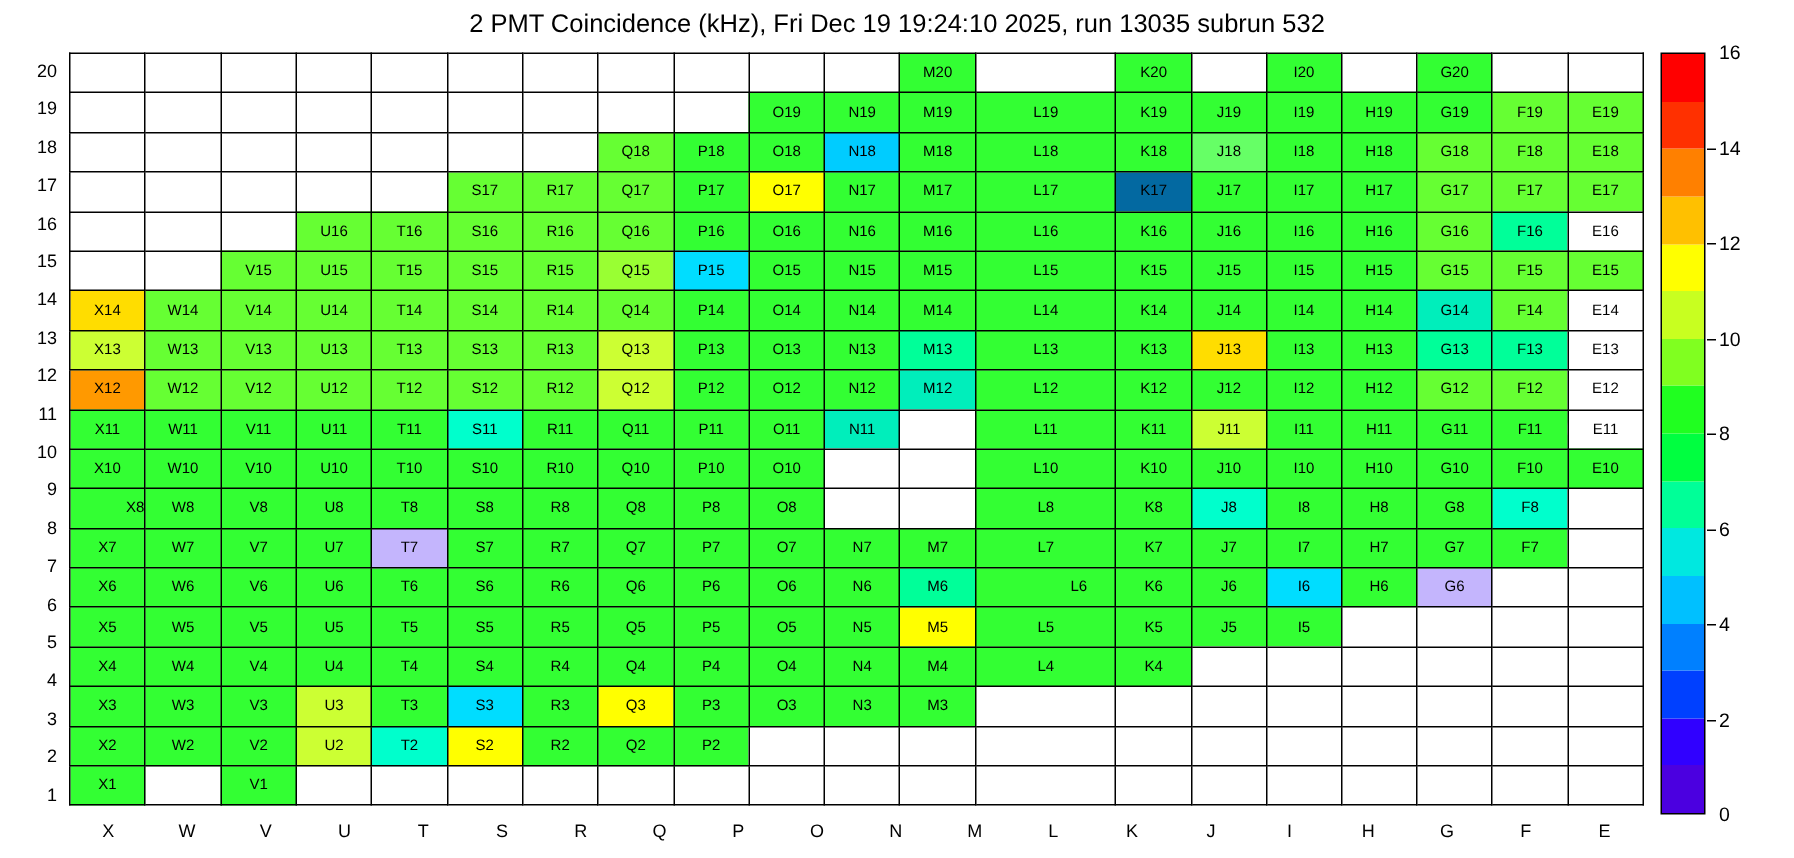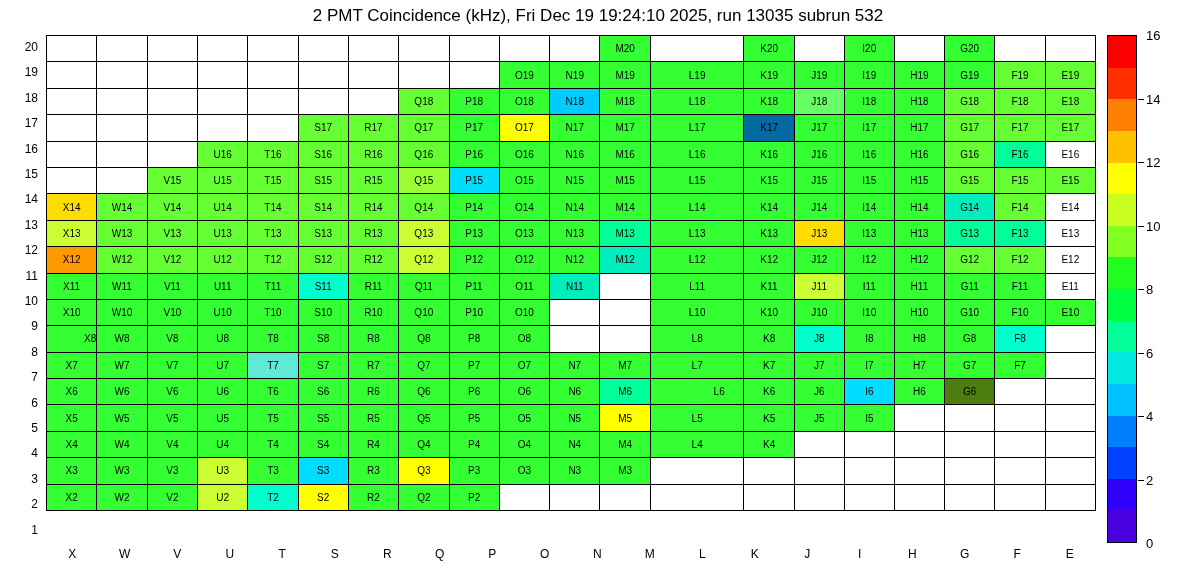--- a/index.html
+++ b/index.html
@@ -419,21 +419,21 @@
             <td style="background: rgb(51, 255, 51);">H8</td>
             <td style="background: rgb(51, 255, 51);">G8</td>
             <td style="background: rgb(0, 255, 204);">F8</td>
             <td class="empty-cell" style="background: rgb(255, 255, 255);"></td>
           </tr>
           <tr>
             <td style="background: rgb(51, 255, 51);">X7</td>
             <td style="background: rgb(51, 255, 51);">W7</td>
             <td style="background: rgb(51, 255, 51);">V7</td>
             <td style="background: rgb(51, 255, 51);">U7</td>
-            <td style="background: #5eead4;">T7</td>
+            <td style="background: #c4b5fd;">T7</td>
             <td style="background: rgb(51, 255, 51);">S7</td>
             <td style="background: rgb(51, 255, 51);">R7</td>
             <td style="background: rgb(51, 255, 51);">Q7</td>
             <td style="background: rgb(51, 255, 51);">P7</td>
             <td style="background: rgb(51, 255, 51);">O7</td>
             <td style="background: rgb(51, 255, 51);">N7</td>
             <td style="background: rgb(51, 255, 51);">M7</td>
             <td style="background: rgb(51, 255, 51);">L7</td>
             <td style="background: rgb(51, 255, 51);">K7</td>
             <td style="background: rgb(51, 255, 51);">J7</td>
@@ -454,21 +454,21 @@
             <td style="background: rgb(51, 255, 51);">Q6</td>
             <td style="background: rgb(51, 255, 51);">P6</td>
             <td style="background: rgb(51, 255, 51);">O6</td>
             <td style="background: rgb(51, 255, 51);">N6</td>
             <td style="background: rgb(0, 255, 153);">M6</td>
             <td style="background: rgb(51, 255, 51); padding-left: 44px;">L6</td>
             <td style="background: rgb(51, 255, 51);">K6</td>
             <td style="background: rgb(51, 255, 51);">J6</td>
             <td style="background: rgb(0, 221, 255);">I6</td>
             <td style="background: rgb(51, 255, 51);">H6</td>
-            <td style="background: #4d7c0f; text-align: center;">G6</td>
+            <td style="background: #c4b5fd; text-align: center;">G6</td>
             <td class="empty-cell" style="background: rgb(255, 255, 255);"></td>
             <td class="empty-cell" style="background: rgb(255, 255, 255);"></td>
           </tr>
           <tr>
             <td style="background: rgb(51, 255, 51);">X5</td>
             <td style="background: rgb(51, 255, 51);">W5</td>
             <td style="background: rgb(51, 255, 51);">V5</td>
             <td style="background: rgb(51, 255, 51);">U5</td>
             <td style="background: rgb(51, 255, 51);">T5</td>
             <td style="background: rgb(51, 255, 51);">S5</td>
@@ -534,20 +534,42 @@
           <tr>
             <td style="background: rgb(51, 255, 51);">X2</td>
             <td style="background: rgb(51, 255, 51);">W2</td>
             <td style="background: rgb(51, 255, 51);">V2</td>
             <td style="background: rgb(204, 255, 51);">U2</td>
             <td style="background: rgb(0, 255, 204);">T2</td>
             <td style="background: rgb(255, 255, 0);">S2</td>
             <td style="background: rgb(51, 255, 51);">R2</td>
             <td style="background: rgb(51, 255, 51);">Q2</td>
             <td style="background: rgb(51, 255, 51);">P2</td>
+            <td class="empty-cell" style="background: rgb(255, 255, 255);"></td>
+            <td class="empty-cell" style="background: rgb(255, 255, 255);"></td>
+            <td class="empty-cell" style="background: rgb(255, 255, 255);"></td>
+            <td class="empty-cell" style="background: rgb(255, 255, 255);"></td>
+            <td class="empty-cell" style="background: rgb(255, 255, 255);"></td>
+            <td class="empty-cell" style="background: rgb(255, 255, 255);"></td>
+            <td class="empty-cell" style="background: rgb(255, 255, 255);"></td>
+            <td class="empty-cell" style="background: rgb(255, 255, 255);"></td>
+            <td class="empty-cell" style="background: rgb(255, 255, 255);"></td>
+            <td class="empty-cell" style="background: rgb(255, 255, 255);"></td>
+            <td class="empty-cell" style="background: rgb(255, 255, 255);"></td>
+          </tr>
+          <tr>
+            <td style="background: rgb(51, 255, 51);">X1</td>
+            <td class="empty-cell" style="background: rgb(255, 255, 255);"></td>
+            <td style="background: rgb(51, 255, 51);">V1</td>
+            <td class="empty-cell" style="background: rgb(255, 255, 255);"></td>
+            <td class="empty-cell" style="background: rgb(255, 255, 255);"></td>
+            <td class="empty-cell" style="background: rgb(255, 255, 255);"></td>
+            <td class="empty-cell" style="background: rgb(255, 255, 255);"></td>
+            <td class="empty-cell" style="background: rgb(255, 255, 255);"></td>
+            <td class="empty-cell" style="background: rgb(255, 255, 255);"></td>
             <td class="empty-cell" style="background: rgb(255, 255, 255);"></td>
             <td class="empty-cell" style="background: rgb(255, 255, 255);"></td>
             <td class="empty-cell" style="background: rgb(255, 255, 255);"></td>
             <td class="empty-cell" style="background: rgb(255, 255, 255);"></td>
             <td class="empty-cell" style="background: rgb(255, 255, 255);"></td>
             <td class="empty-cell" style="background: rgb(255, 255, 255);"></td>
             <td class="empty-cell" style="background: rgb(255, 255, 255);"></td>
             <td class="empty-cell" style="background: rgb(255, 255, 255);"></td>
             <td class="empty-cell" style="background: rgb(255, 255, 255);"></td>
             <td class="empty-cell" style="background: rgb(255, 255, 255);"></td>

